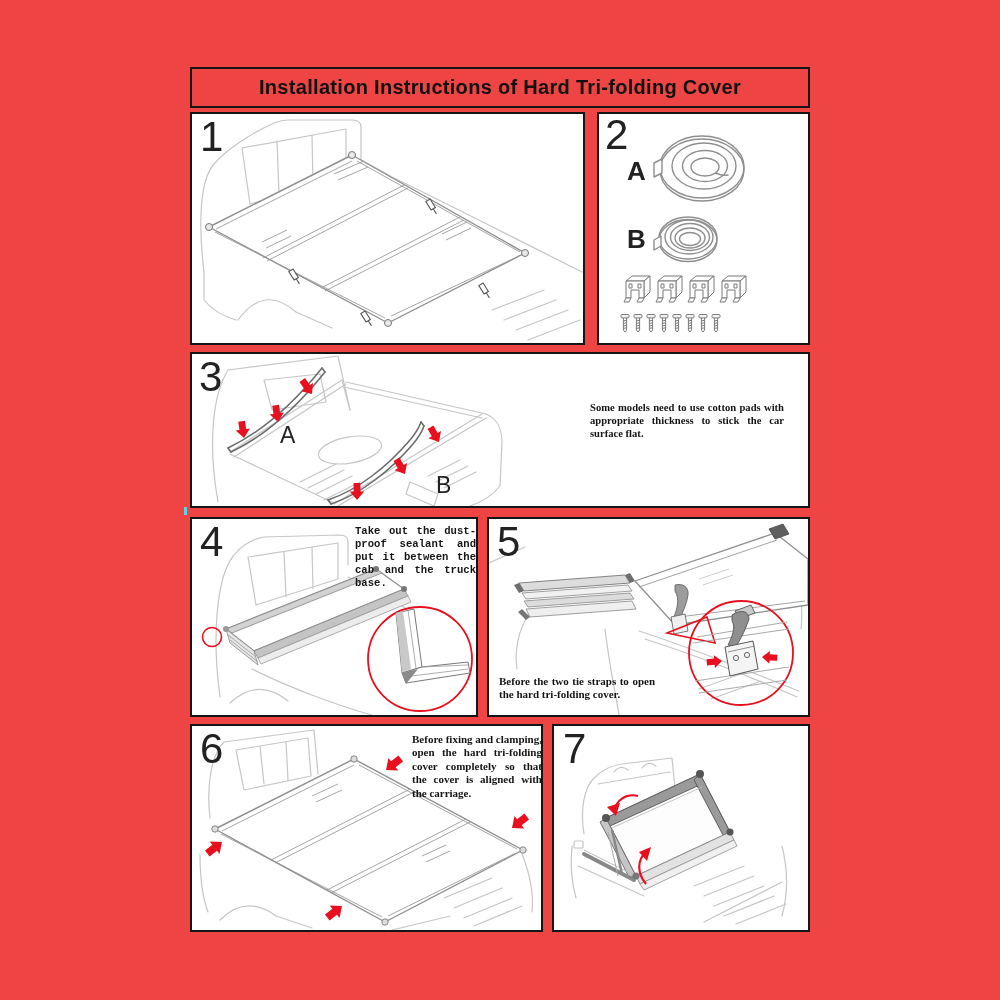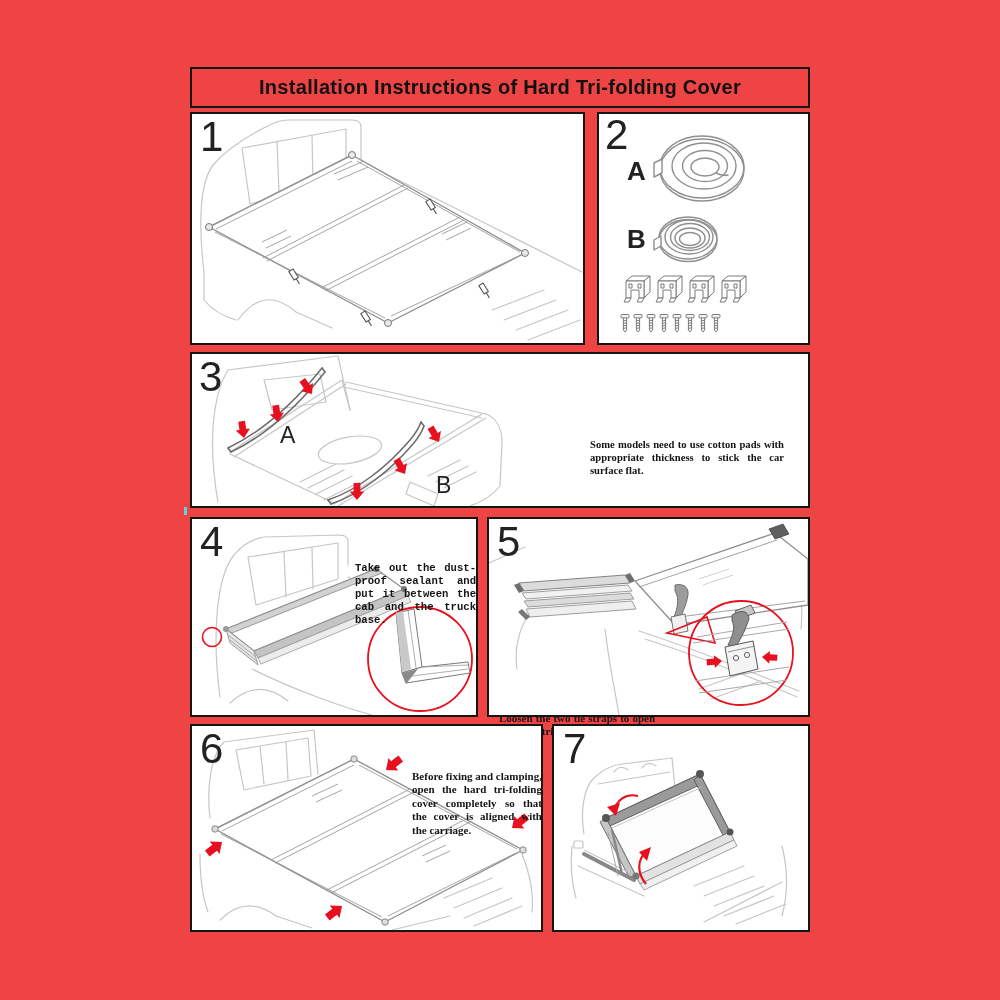--- a/index.html
+++ b/index.html
@@ -7,21 +7,21 @@
          font-family:"Liberation Sans",sans-serif;color:#1a1a1a;}
   .panel{position:absolute;border:2px solid #151515;background:#fff;box-sizing:border-box;}
   .panel svg{position:absolute;left:0;top:0;}
   .titlebox{position:absolute;left:190px;top:67px;width:620px;height:41px;
             border:2px solid #151515;box-sizing:border-box;display:flex;
             align-items:center;justify-content:center;}
   .titlebox .t{font-size:20px;font-weight:bold;letter-spacing:.3px;color:#111;}
   .num{position:absolute;font-size:42px;line-height:1;font-weight:400;color:#222;}
   .ab{position:absolute;font-weight:bold;color:#222;}
   .note{position:absolute;font-family:"Liberation Serif",serif;font-weight:bold;
-        font-size:10.6px;line-height:1.22;text-align:justify;color:#141414;margin-top:37px;}
+        font-size:10.6px;line-height:1.22;text-align:justify;color:#141414;}
   .lt{stroke:#c6c6c6;stroke-width:1.2;fill:none;stroke-linecap:round;stroke-linejoin:round;}
   .md{stroke:#8f8f8f;stroke-width:1.4;fill:none;stroke-linecap:round;stroke-linejoin:round;}
   .mdw{stroke:#8f8f8f;stroke-width:1.4;fill:#ffffff;stroke-linejoin:round;}
   .thin{stroke:#9a9a9a;stroke-width:.9;fill:none;}
   .dk{stroke:#6a6a6a;stroke-width:1.5;fill:none;stroke-linecap:round;}
   .arr{fill:#e8101e;stroke:none;}
   .red{stroke:#e8101e;fill:none;}
   .tick{position:absolute;left:184px;top:507px;width:3px;height:8px;background:#5ad6e6;}
 </style>
 </head>
@@ -280,21 +280,21 @@
         <path d="M243,96 C252,90 260,92 260,100 L257,108 C254,116 250,122 247,128 L239,126 C243,118 247,108 243,102 Z" fill="#8f8f8f" stroke="#555" stroke-width=".9"></path>
         <path d="M236,128 L264,122 L269,150 L241,157 Z" fill="#f4f4f4" stroke="#555" stroke-width="1"></path>
         <path d="M239,133 L266,127" stroke="#777" stroke-width=".8"></path>
         <circle cx="247" cy="139" r="2.6" fill="none" stroke="#555" stroke-width=".9"></circle>
         <circle cx="258" cy="136" r="2.6" fill="none" stroke="#555" stroke-width=".9"></circle>
         <path class="arr" transform="translate(233,142) rotate(-95) scale(0.9)" d="M-3.4,-17 L3.4,-17 L3.4,-8.5 L7.2,-8.5 L0,0 L-7.2,-8.5 L-3.4,-8.5 Z"></path>
         <path class="arr" transform="translate(273,138) rotate(93) scale(0.9)" d="M-3.4,-17 L3.4,-17 L3.4,-8.5 L7.2,-8.5 L0,0 L-7.2,-8.5 L-3.4,-8.5 Z"></path>
       </g>
     </svg>
     <div class="num" style="left:8px;top:2px;">5</div>
-    <div class="note" style="left:10px;top:156px;width:156px;font-size:11px;">Loosen the two tie straps to open the hard tri-folding cover.</div>
+    <div class="note" style="left:10px;top:156px;width:156px;font-size:11px;">Before the two tie straps to open the hard tri-folding cover.</div>
   </section>
 
   <section class="panel" style="left:190px;top:724px;width:353px;height:208px;">
     <svg width="349" height="204" viewBox="0 0 349 204">
       <g class="lt">
         <path d="M18,92 C14,58 20,28 32,16 M32,16 L122,4 M122,4 L126,48"></path>
         <path d="M44,24 L116,12 L119,50 L52,64 Z M68,20 L72,58 M94,16 L96,54"></path>
         <path d="M8,128 C8,152 10,170 16,186 M28,194 Q54,168 84,190 M84,190 L120,202"></path>
         <path d="M330,128 C338,148 342,166 340,186"></path>
         <path d="M252,172 L300,152 M262,182 L310,162 M272,192 L320,172 M282,200 L330,180"></path>

